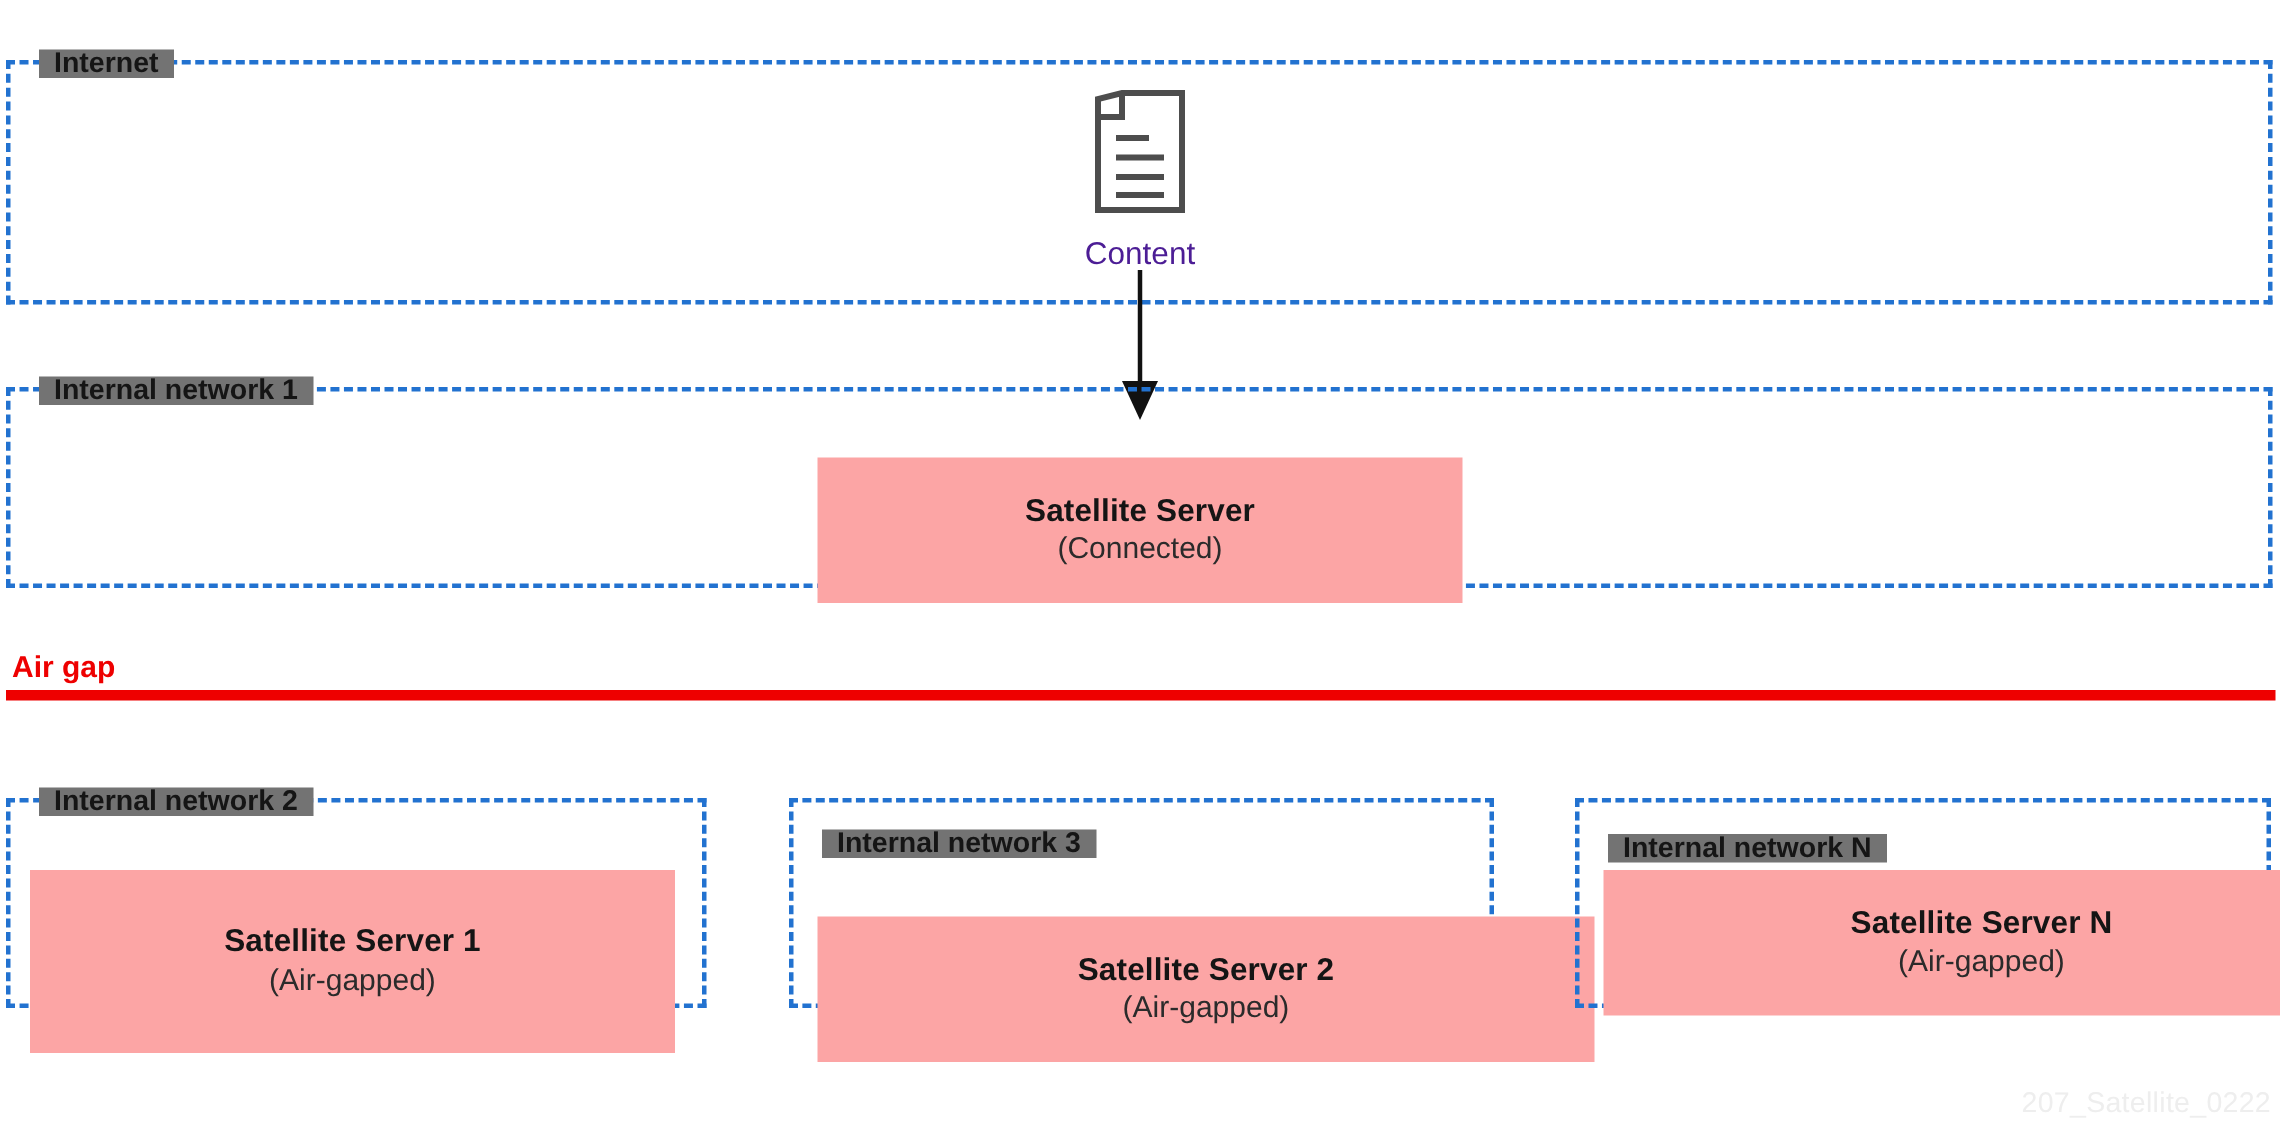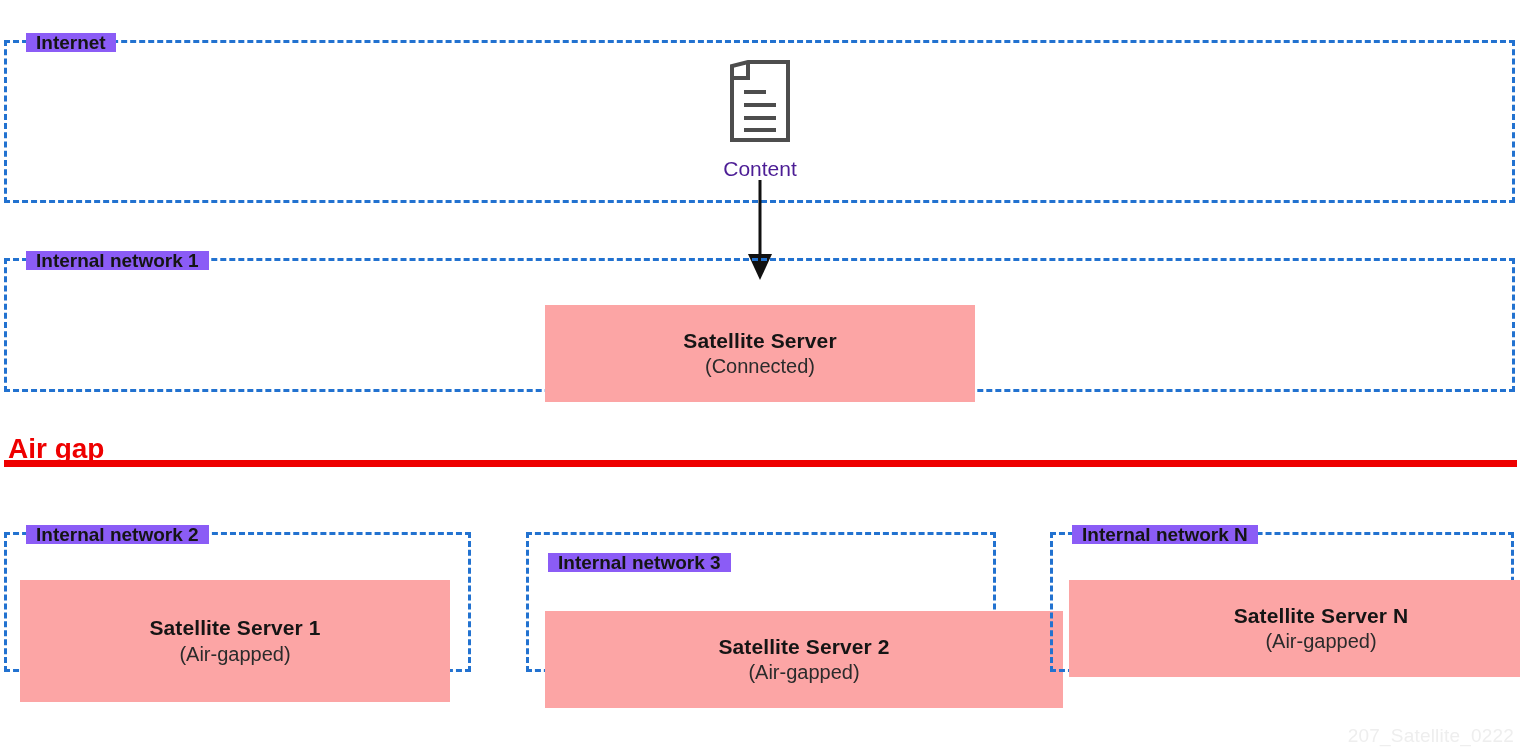--- a/index.html
+++ b/index.html
@@ -28,21 +28,21 @@
 
   
   .zone {
     position: absolute;
     box-sizing: border-box;
     border: 3px dashed #2272d0;
     background: transparent;
   }
   .zone-label {
     position: absolute;
-    background: #8b5cf6;
+    background: #737373;
     font-size: 19px;
     font-weight: bold;
     color: #151515;
     line-height: 1;
     padding: 0 10px;
     white-space: nowrap;
     text-align: right;
   }
 
   
@@ -98,21 +98,21 @@
     width: 40px;
     height: 105px;
     overflow: visible;
   }
 
   
   .airgap-label {
     position: absolute;
     left: 8px;
     top: 435px;
-    font-size: 28px;
+    font-size: 20px;
     font-weight: bold;
     color: #ee0000;
     line-height: 1;
     white-space: nowrap;
   }
   .airgap-line {
     position: absolute;
     left: 4px;
     top: 460px;
     width: 1513px;
@@ -179,21 +179,21 @@
 
   <div class="zone" style="left:526px; top:532px; width:470px; height:140px;"></div>
   <div class="zone-label" style="left:548px; top:525px;margin-top:28px;">Internal network 3</div>
 
   <div class="server-box" style="left:545px; top:587px; width:518px; height:97px;">
     <span class="server-title">Satellite Server 2</span>
     <span class="server-sub">(Air-gapped)</span>
   </div>
 
   <div class="zone" style="left:1050px; top:532px; width:464px; height:140px;"></div>
-  <div class="zone-label" style="left:1072px; top:525px;">Internal network N</div>
+  <div class="zone-label" style="left:1072px; top:556px;">Internal network N</div>
 
   <div class="server-box" style="left:1069px; top:556px; width:504px; height:97px;">
     <span class="server-title">Satellite Server N</span>
     <span class="server-sub">(Air-gapped)</span>
   </div>
 
   <div class="watermark">207_Satellite_0222</div>
 
 </div>
 

